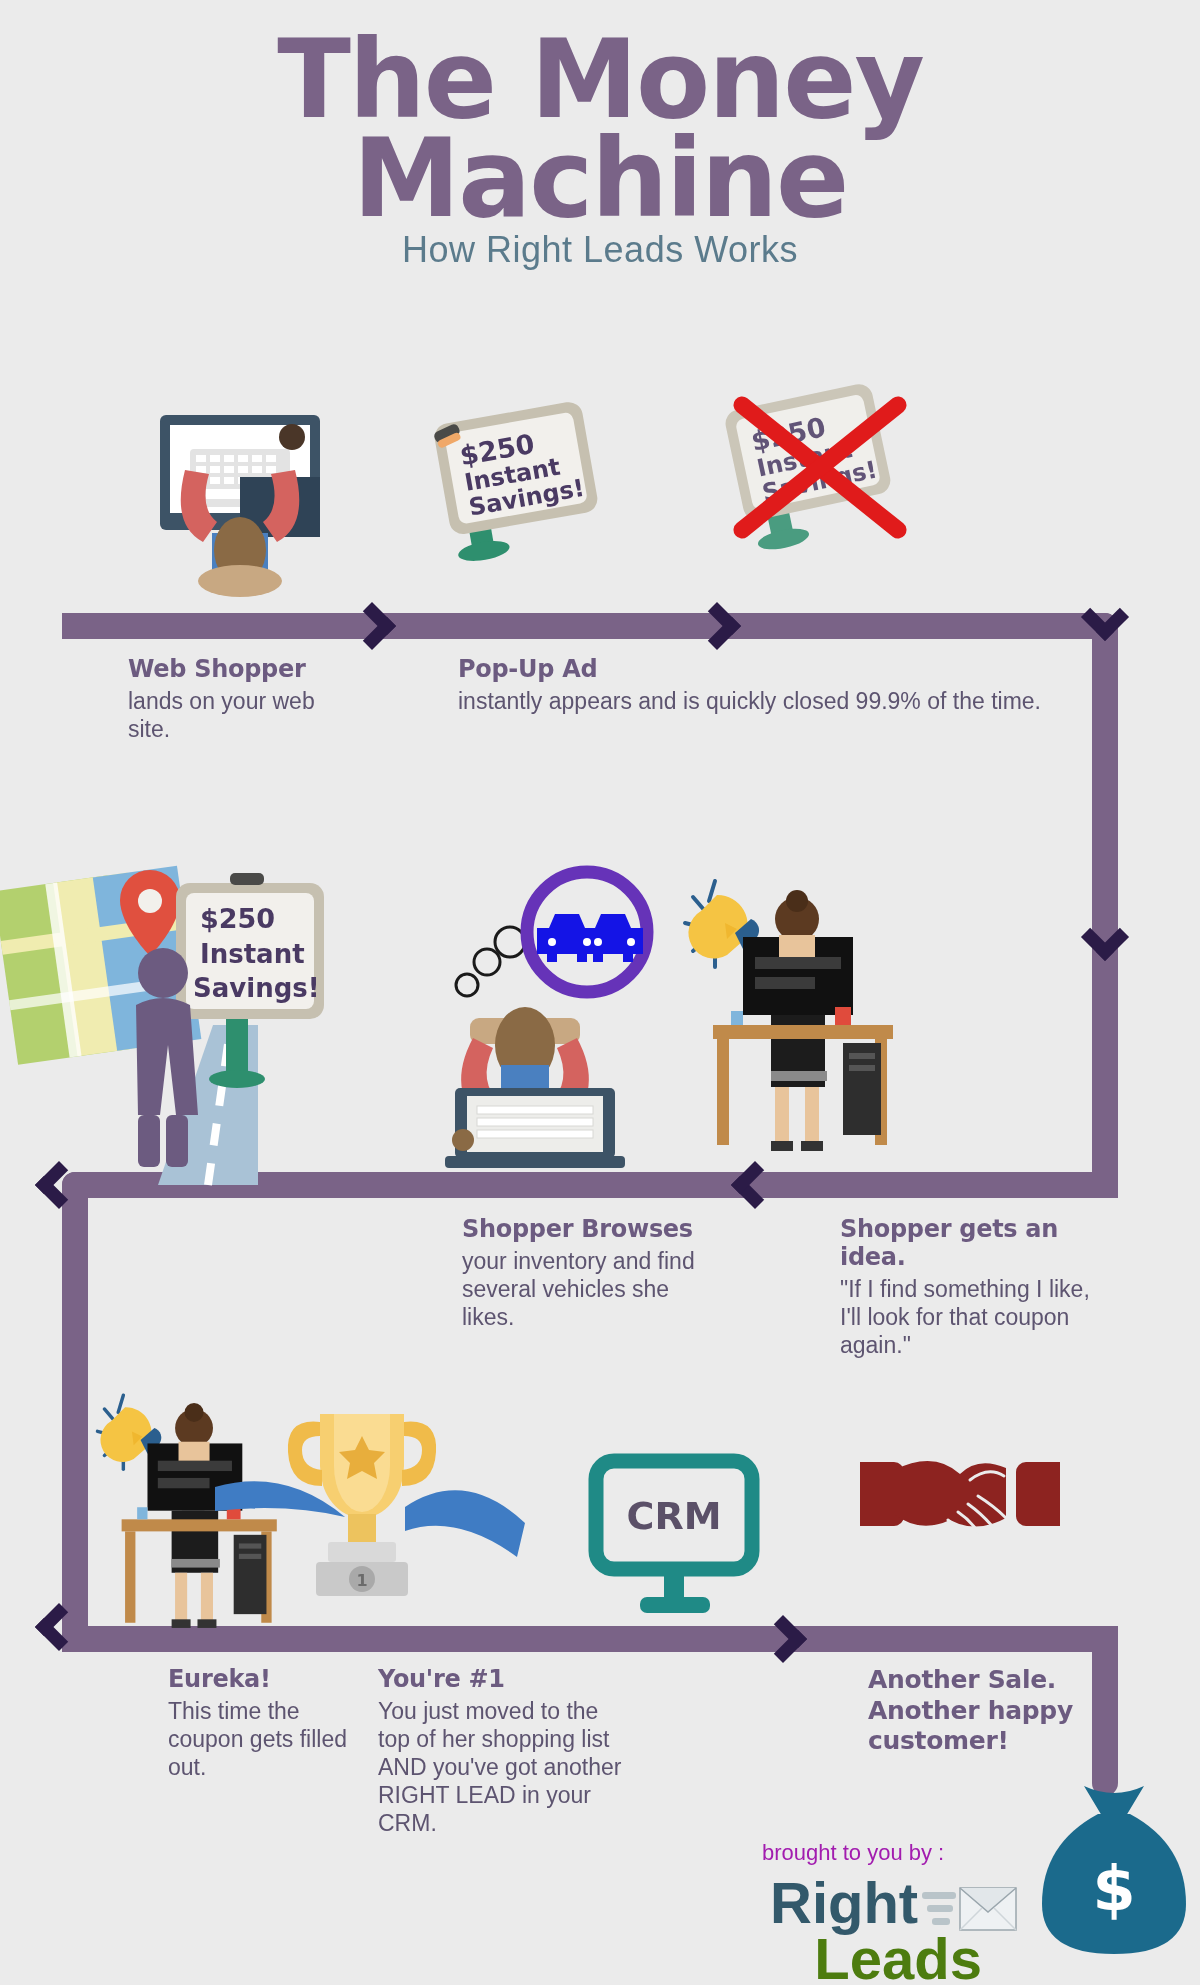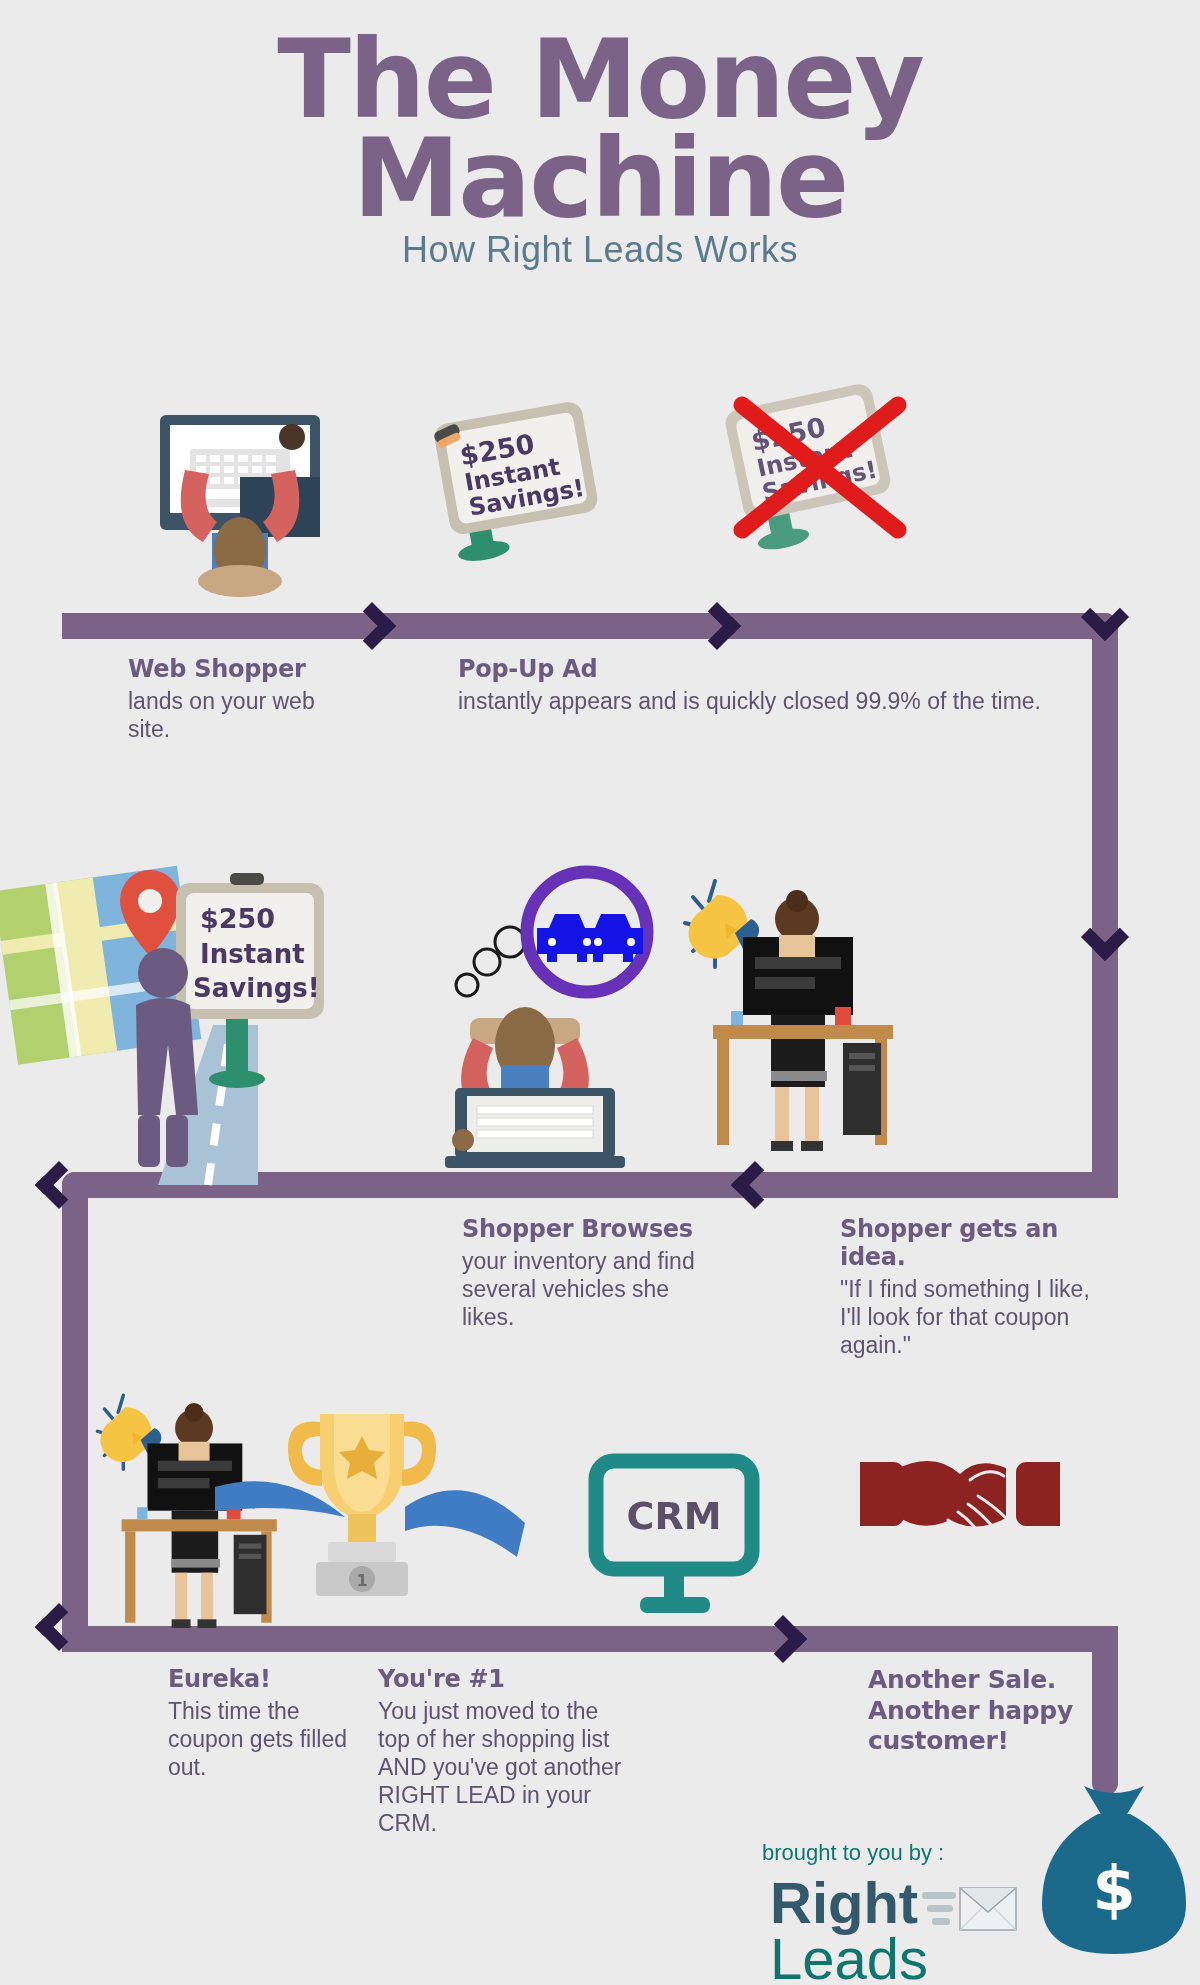--- a/index.html
+++ b/index.html
@@ -44,30 +44,30 @@
     font-size: 23px; line-height: 1.22; color: #5d5470;
     font-family: "Liberation Sans", sans-serif;
   }
 
   
   .ill { position: absolute; }
   svg { display: block; overflow: visible; }
 
   
   .footer-by {
-    position: absolute; font-size: 22px; color: #0f766e;
+    position: absolute; font-size: 22px; color: #a21caf;
     font-family: "Liberation Sans", sans-serif;
   }
   .logo-right {
     font-family: "Liberation Sans", sans-serif; font-weight: bold;
     font-size: 58px; color: #33596b; line-height: 0.85;
   }
   .logo-leads {
-    font-family: "Liberation Sans", sans-serif; font-weight: normal;
-    font-size: 58px; color: #0f766e; line-height: 0.85; 
+    font-family: "Liberation Sans", sans-serif; font-weight: bold;
+    font-size: 58px; color: #4d7c0f; line-height: 0.85; text-align: right;
   }
 </style>
 </head>
 <body>
 
 <div class="canvas">
 
   <div class="header">
     <div class="title">
       <div>The Money</div>

